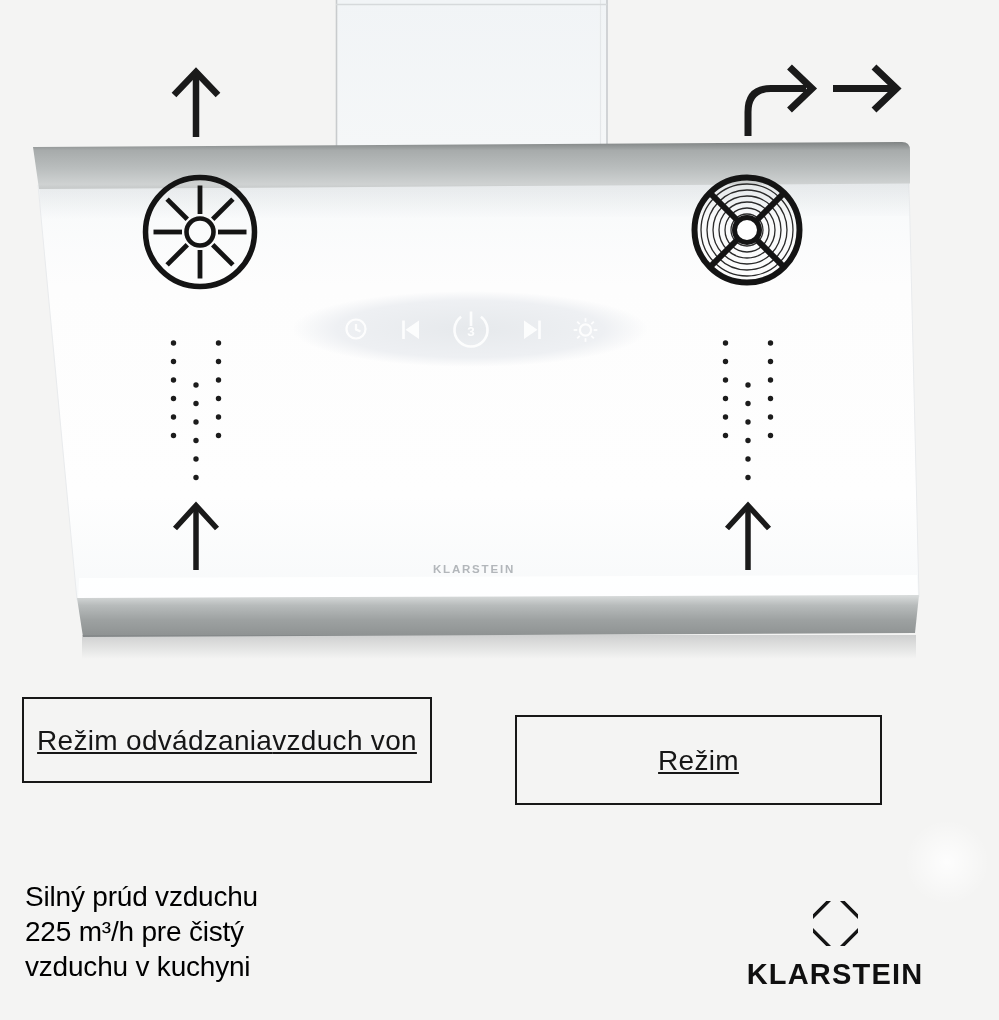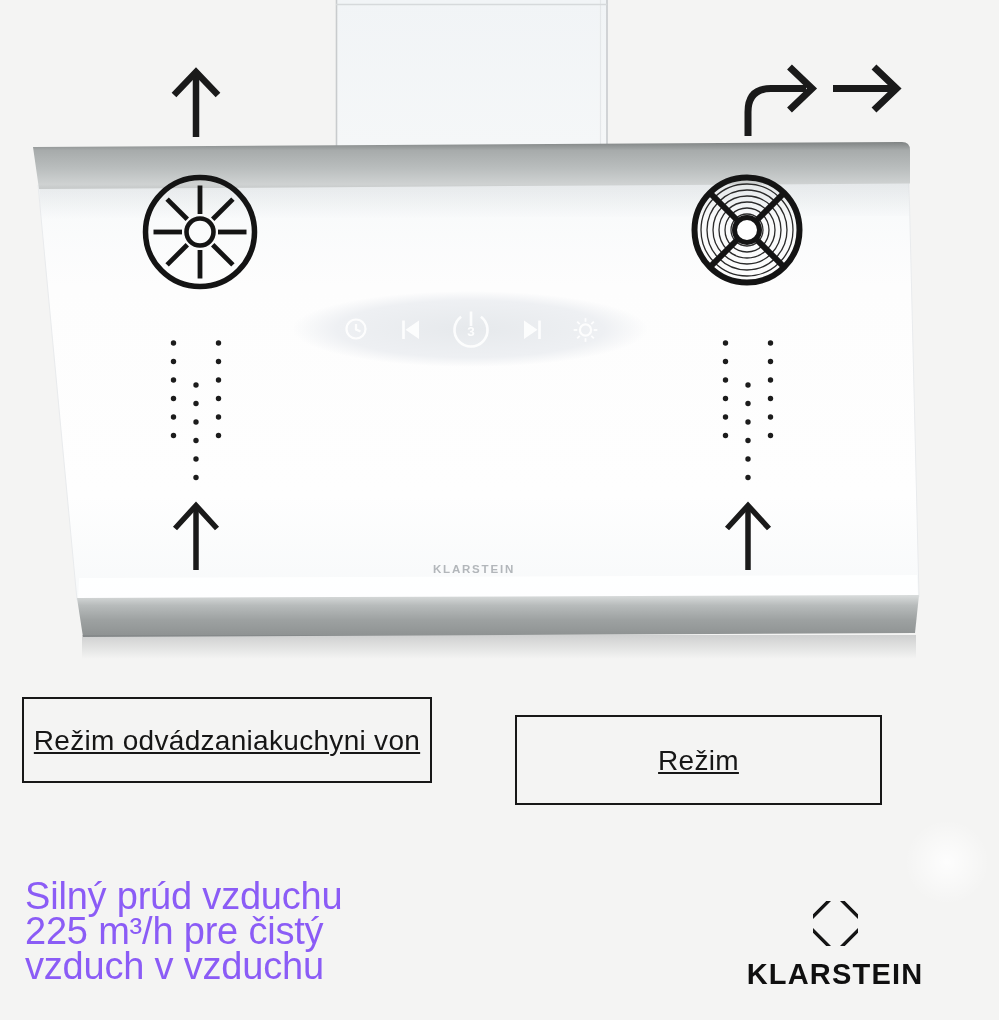--- a/index.html
+++ b/index.html
@@ -5,21 +5,21 @@
   html,body{margin:0;padding:0;background:#e9e9e8;}
   .scene{position:relative;width:999px;height:1020px;background:#f4f4f3;overflow:hidden;
          font-family:"Liberation Sans",sans-serif;}
   .scene *{box-sizing:border-box;}
   .illustration{position:absolute;left:0;top:0;}
   .mode-box{position:absolute;border:2.5px solid #171717;display:flex;flex-direction:row;
             justify-content:center;align-items:center;text-align:center;
             color:#161616;font-size:28px;line-height:35px;letter-spacing:.3px;text-decoration:underline;}
   .mode-box.exhaust{left:22px;top:697px;width:410px;height:86px;}
   .mode-box.recirc{left:515px;top:695px;width:367px;height:90px;margin-top:20px;}
-  .tagline{position:absolute;left:25px;top:879px;color:#8b5cf6;font-size:38px;line-height:35px;letter-spacing:-.2px;}
+  .tagline{position:absolute;left:25px;top:879px;color:#000000;font-size:28px;line-height:35px;letter-spacing:-.2px;}
   .brand-block{position:absolute;left:690px;top:899px;width:290px;text-align:center;}
   .brand-block svg{display:block;margin:0 auto;}
   .brand-name{margin-top:9px;font-size:29px;font-weight:700;letter-spacing:1.2px;color:#101010;}
   .light-spot{position:absolute;left:903px;top:818px;width:88px;height:88px;border-radius:50%;
               background:radial-gradient(circle,rgba(255,255,255,.85) 0%,rgba(255,255,255,0) 68%);}
 </style>
 </head>
 <body>
 
 <div class="scene">
@@ -190,30 +190,30 @@
       <path d="M727,528.5 L748,505.5 L769,528.5"></path>
     </g>
 
     <text x="474" y="573" text-anchor="middle" font-size="11.5" font-weight="700" letter-spacing="1.8" fill="#b2b6ba" font-family="Liberation Sans, sans-serif">KLARSTEIN</text>
   </svg>
 
   <div class="light-spot"></div>
 
   <div class="mode-box exhaust">
     <div>Režim odvádzania</div>
-    <div>kuchyni von</div>
+    <div>vzduch von</div>
   </div>
   <div class="mode-box recirc">
     <div>Režim</div>
   </div>
 
   <div class="tagline">
     <div>Silný prúd vzduchu</div>
     <div>225 m³/h pre čistý</div>
-    <div>vzduch v vzduchu</div>
+    <div>vzduchu v kuchyni</div>
   </div>
 
   <div class="brand-block">
     <svg width="49" height="50" viewBox="0 0 49 50">
       <defs>
         <clipPath id="octclip">
             <path d="M15,2 H34 L47,15 V34 L34,47 H15 L2,34 V15 Z"></path>
           </clipPath>
       </defs>
       <path clip-path="url(#octclip)" fill="#151515" fill-rule="evenodd" d="M15,2 H34 L47,15 V34 L34,47 H15 L2,34 V15 Z M24.5,-2.5 L51.5,24.5 L24.5,51.5 L-2.5,24.5 Z"></path>

